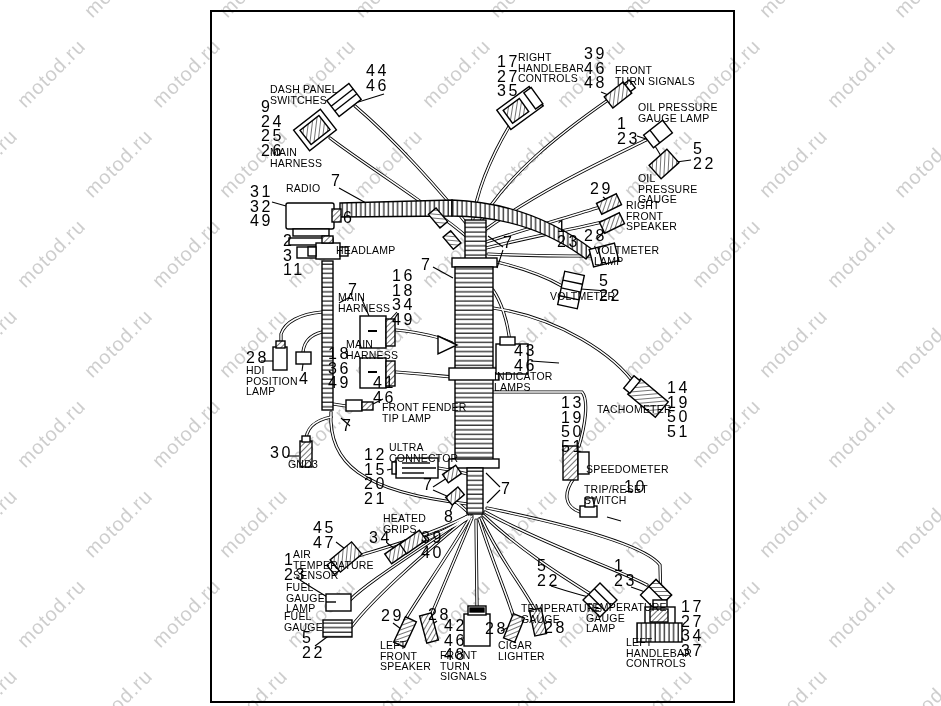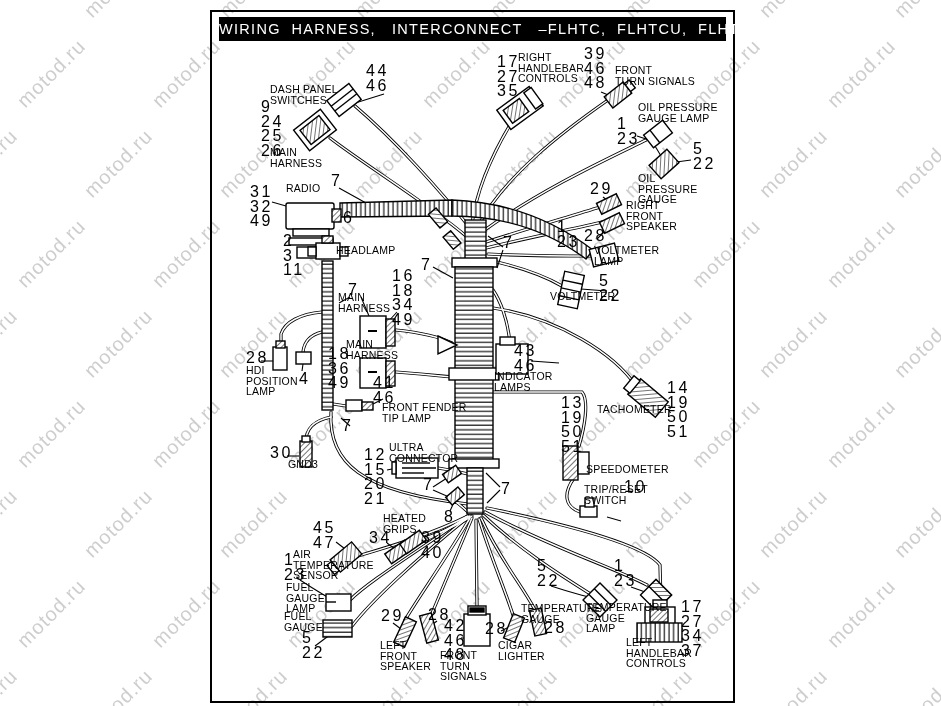--- a/index.html
+++ b/index.html
@@ -462,21 +462,20 @@
 
       <g>
         <rect x="653" y="600" width="14" height="9" fill="#fff"></rect>
         <rect x="645" y="607" width="30" height="17" fill="#fff"></rect>
         <rect x="650" y="609" width="18" height="13" fill="url(#hatch)"></rect>
         <rect x="637" y="623" width="45" height="19" fill="url(#ribsV)"></rect>
       </g>
     </g>
   </svg>
 
-  <div id="title-bar">WIRING  HARNESS,   INTERCONNECT   –FLHTC,  FLHTCU,  FLHTK  &amp;  FLHX</div>
 
   <div class="num" style="left:366px;top:64px">44
 46</div>
   <div class="num" style="left:261px;top:100px">9
 24
 25
 26</div>
   <div class="num" style="left:497px;top:55px">17
 27
 35</div>

